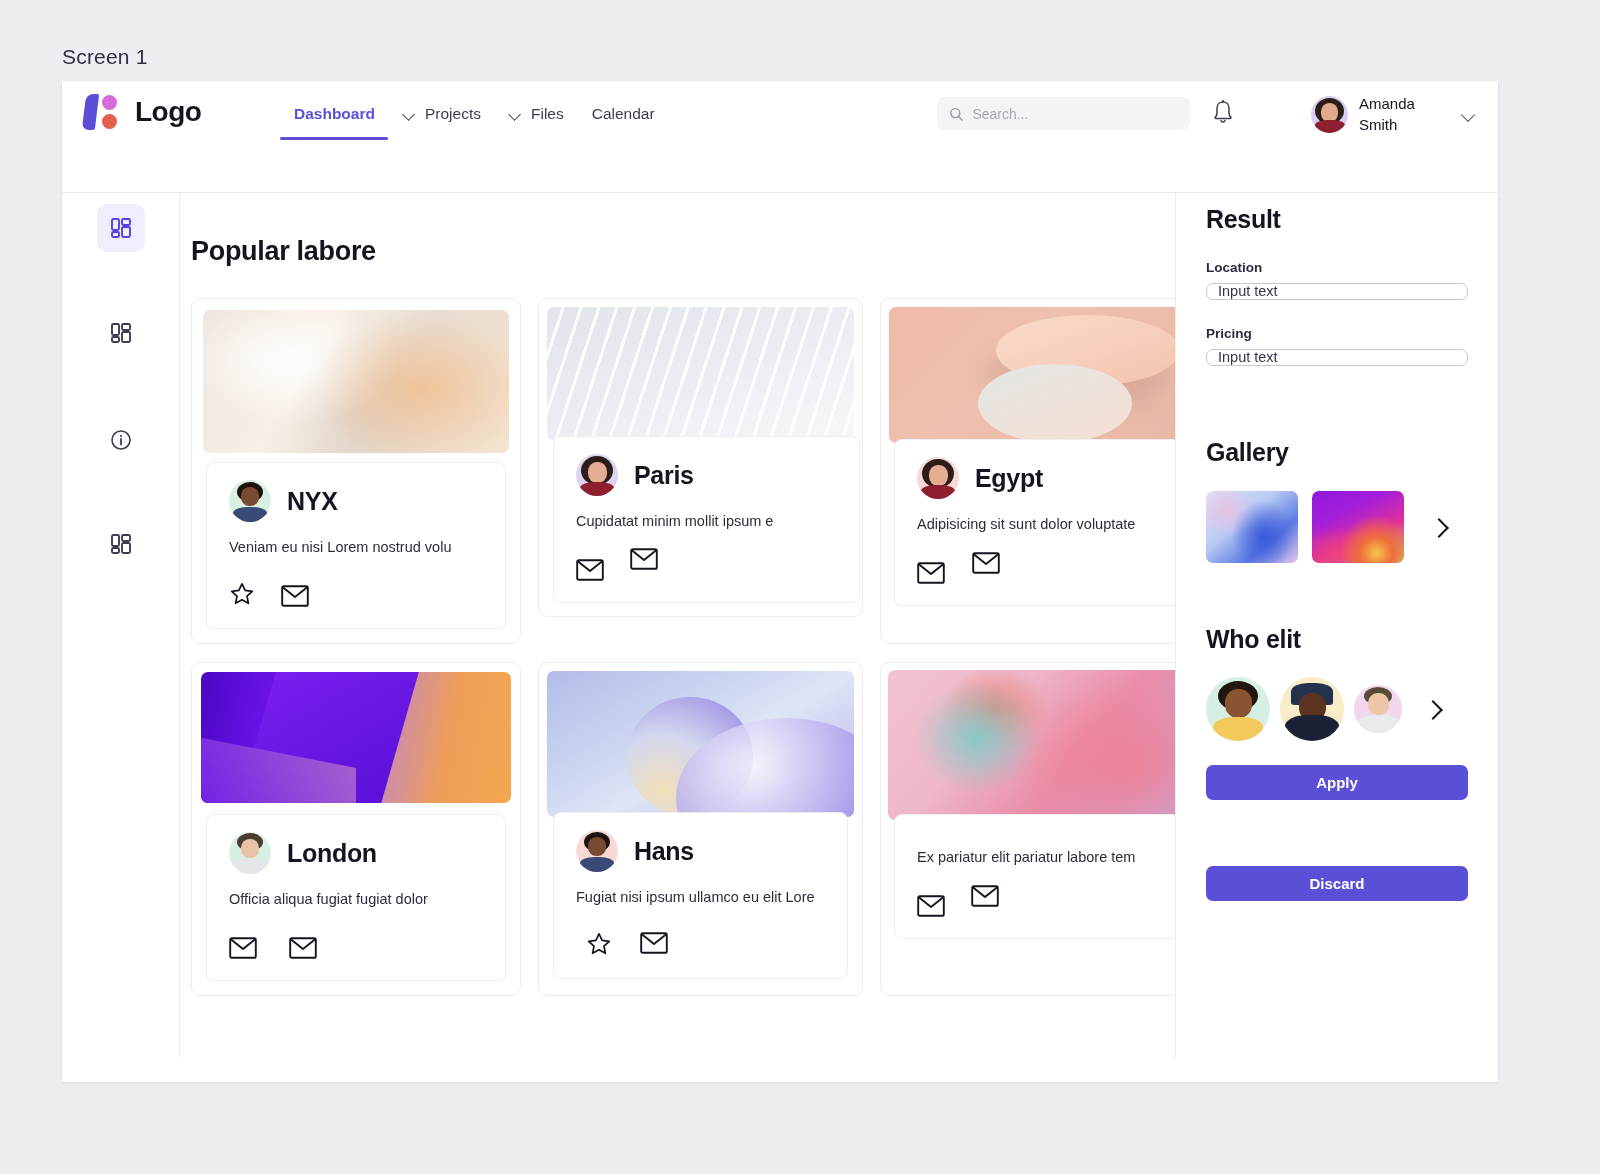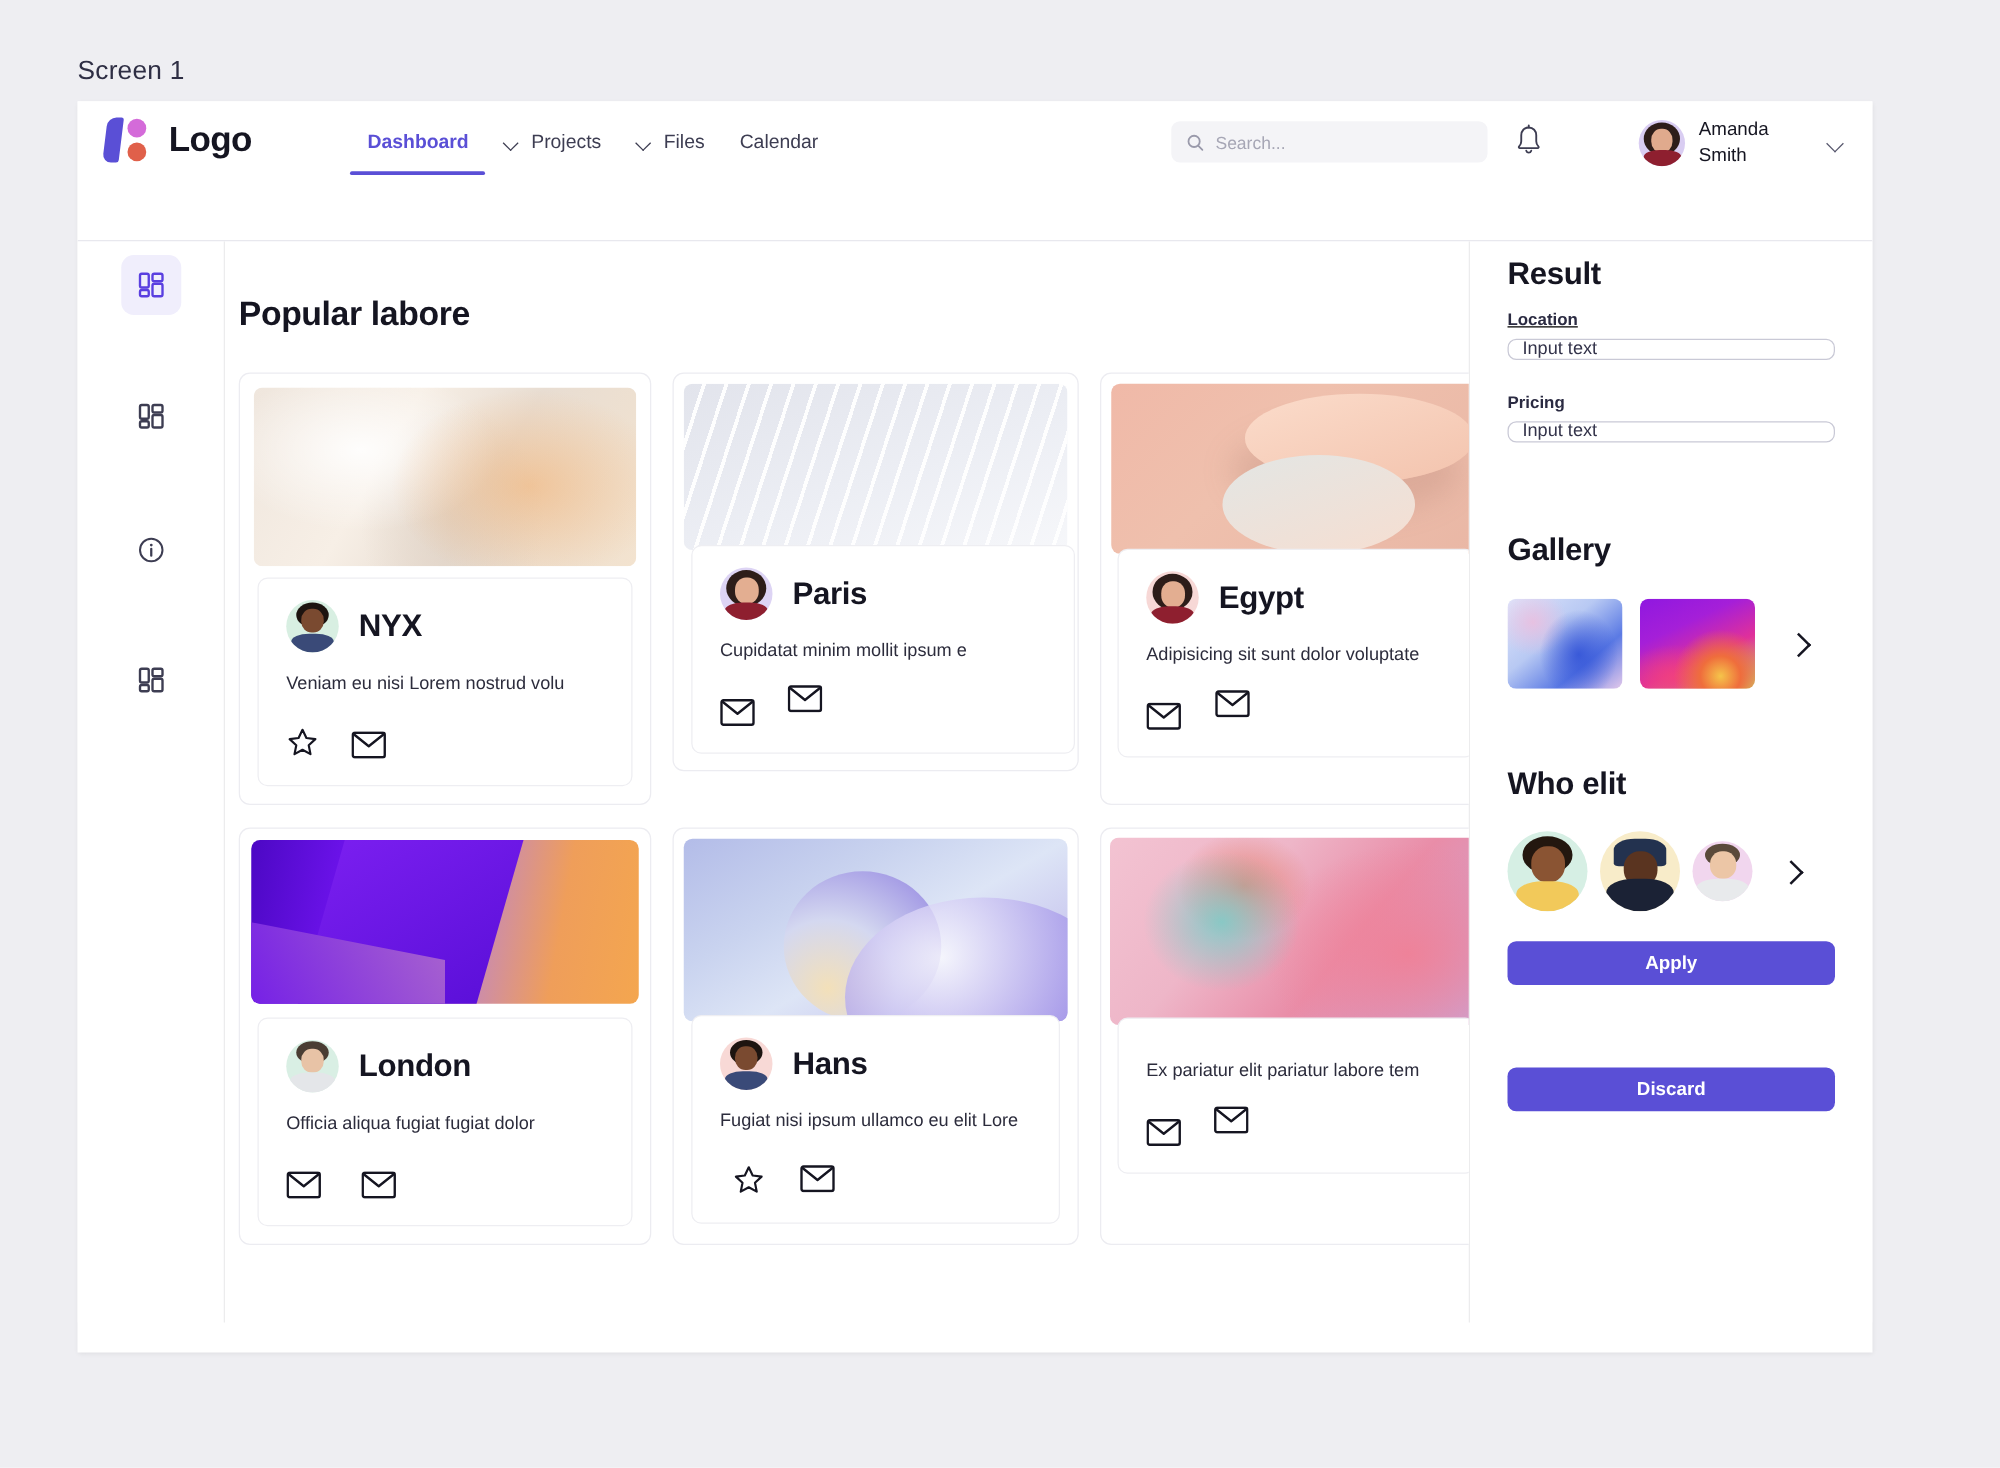--- a/index.html
+++ b/index.html
@@ -634,21 +634,21 @@
           </div>
         </article>
 
       </div>
     </main>
 
     <aside class="rightpanel">
 
       <div class="panel-h">Result</div>
 
-      <div style="margin-top:14px;text-decoration:underline;">
+      <div style="margin-top:26px;">
         <div class="field-label">Location</div>
         <input class="field-input" type="text" placeholder="Input text" style="">
       </div>
 
       <div style="margin-top:26px;">
         <div class="field-label">Pricing</div>
         <input class="field-input" type="text" placeholder="Input text" style="">
       </div>
 
       <div class="panel-h" style="margin-top:72px;">Gallery</div>

